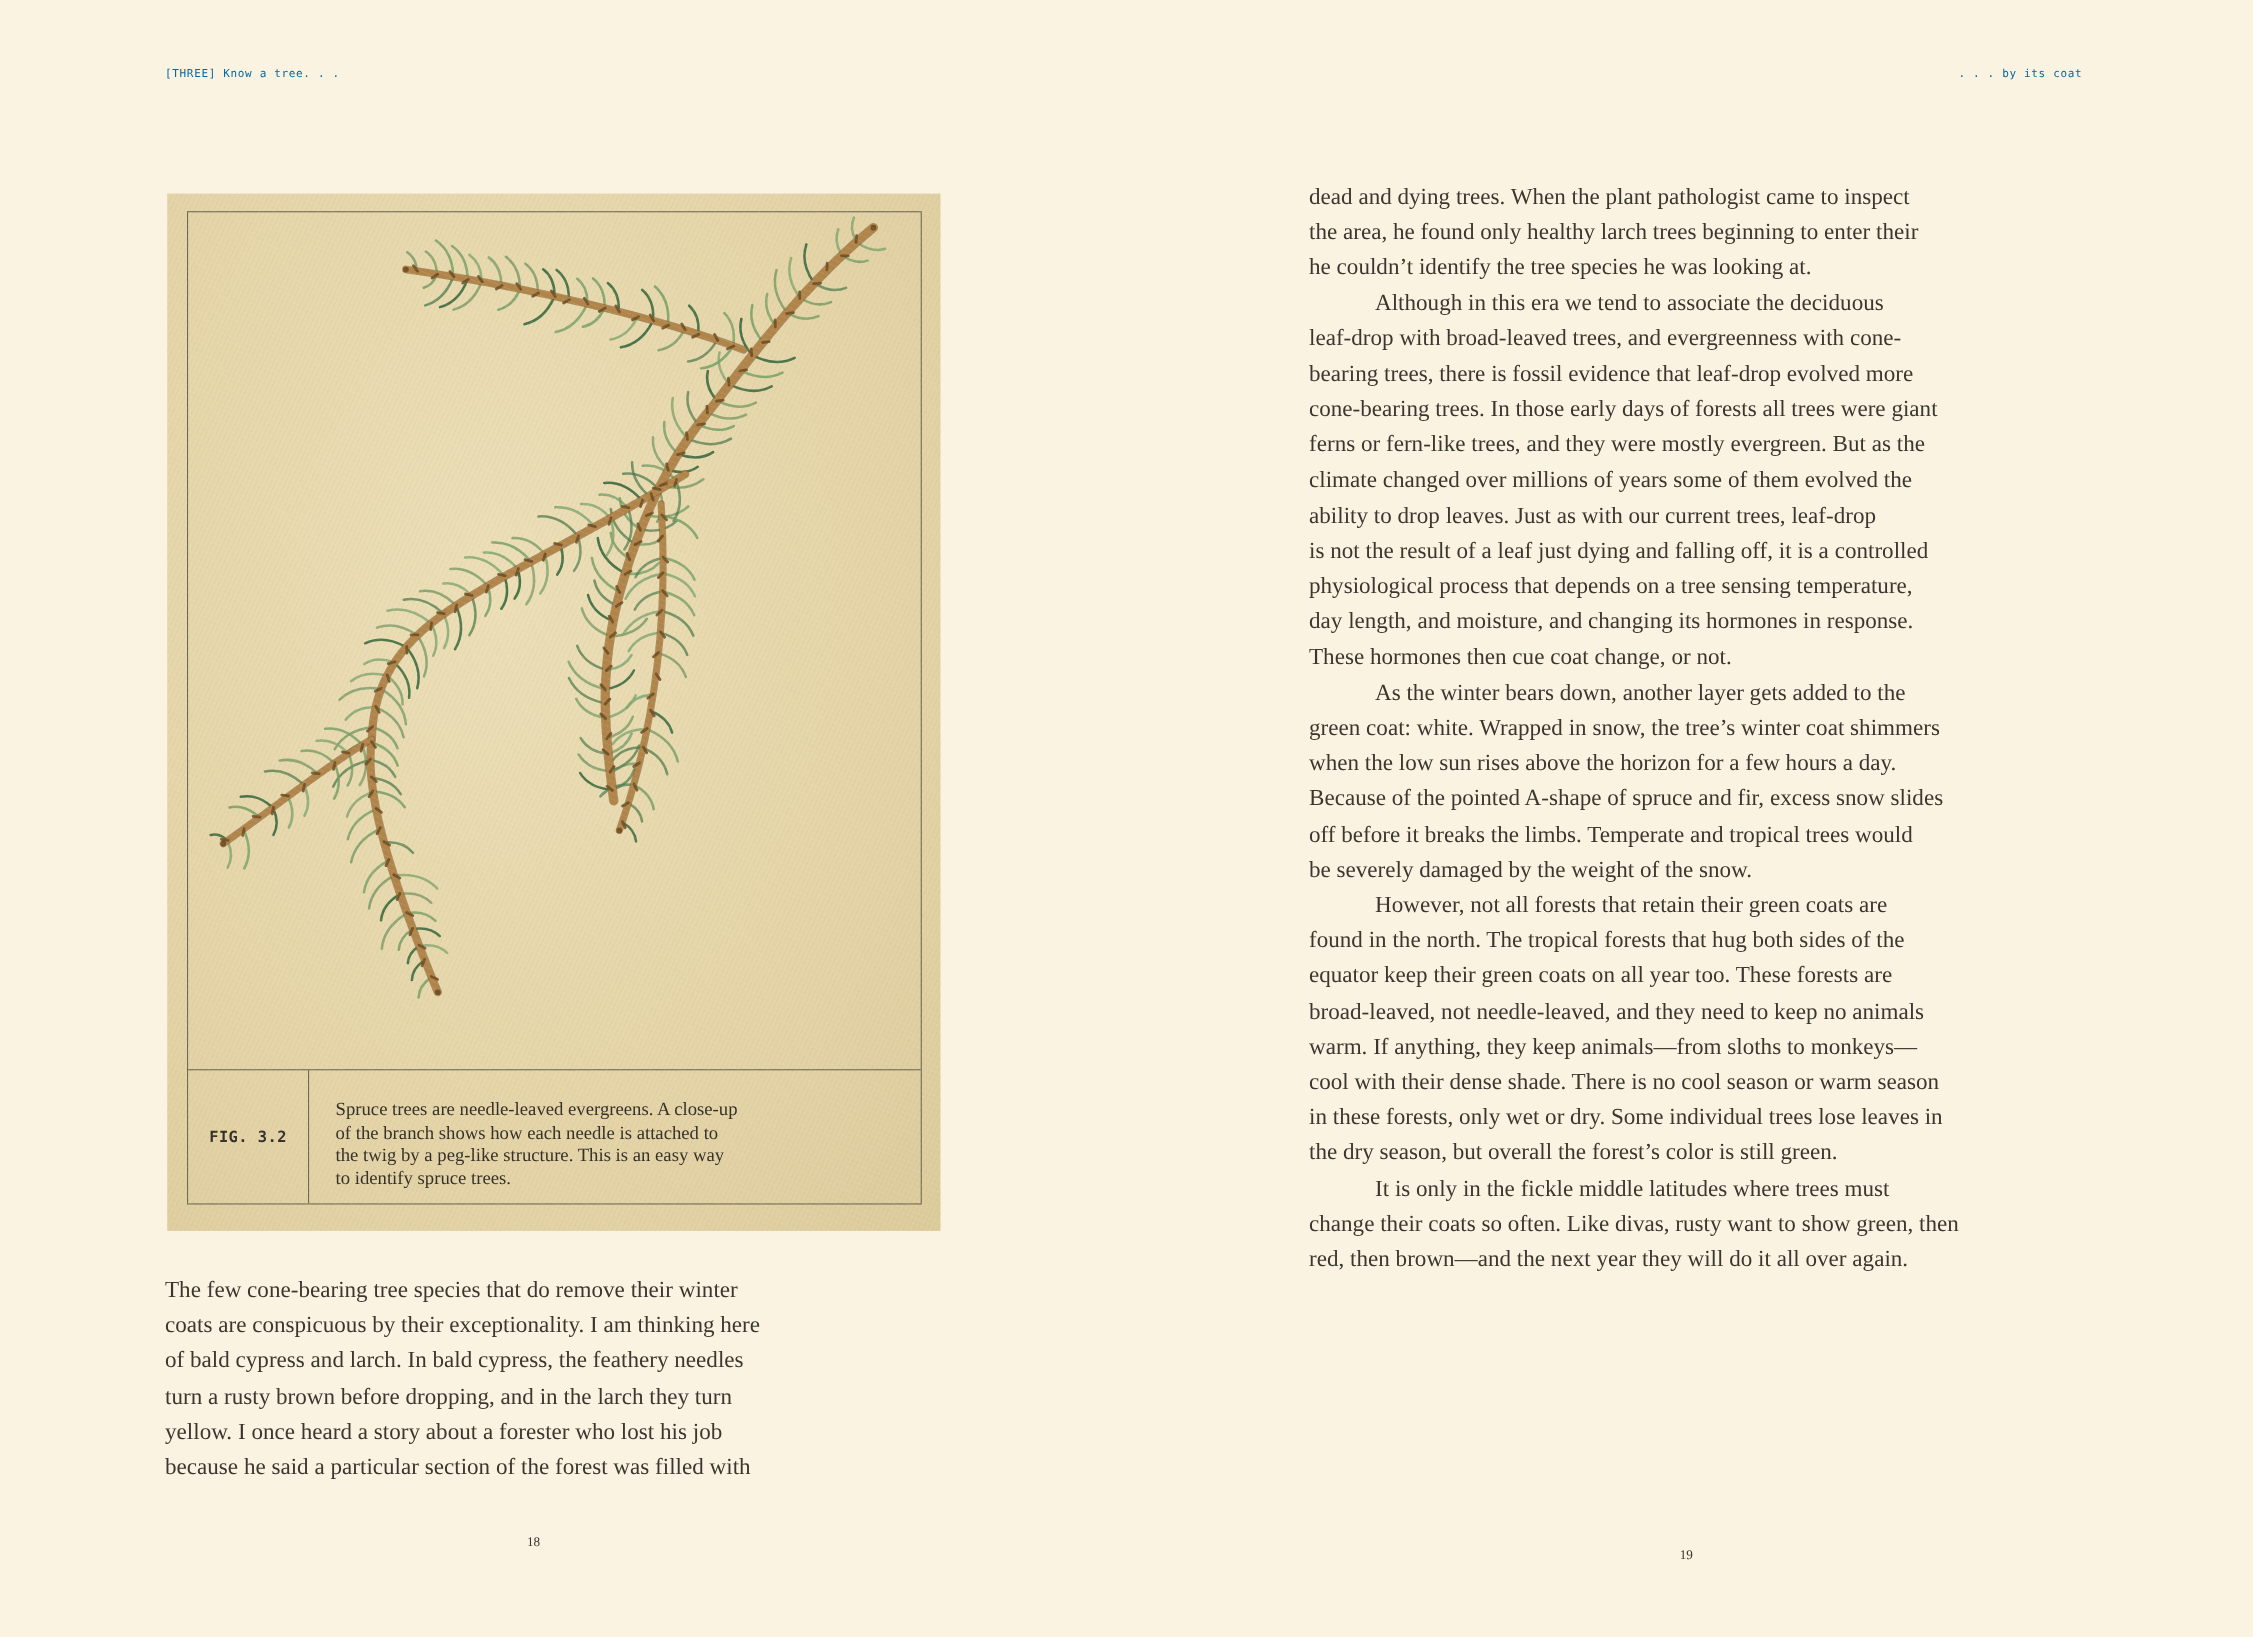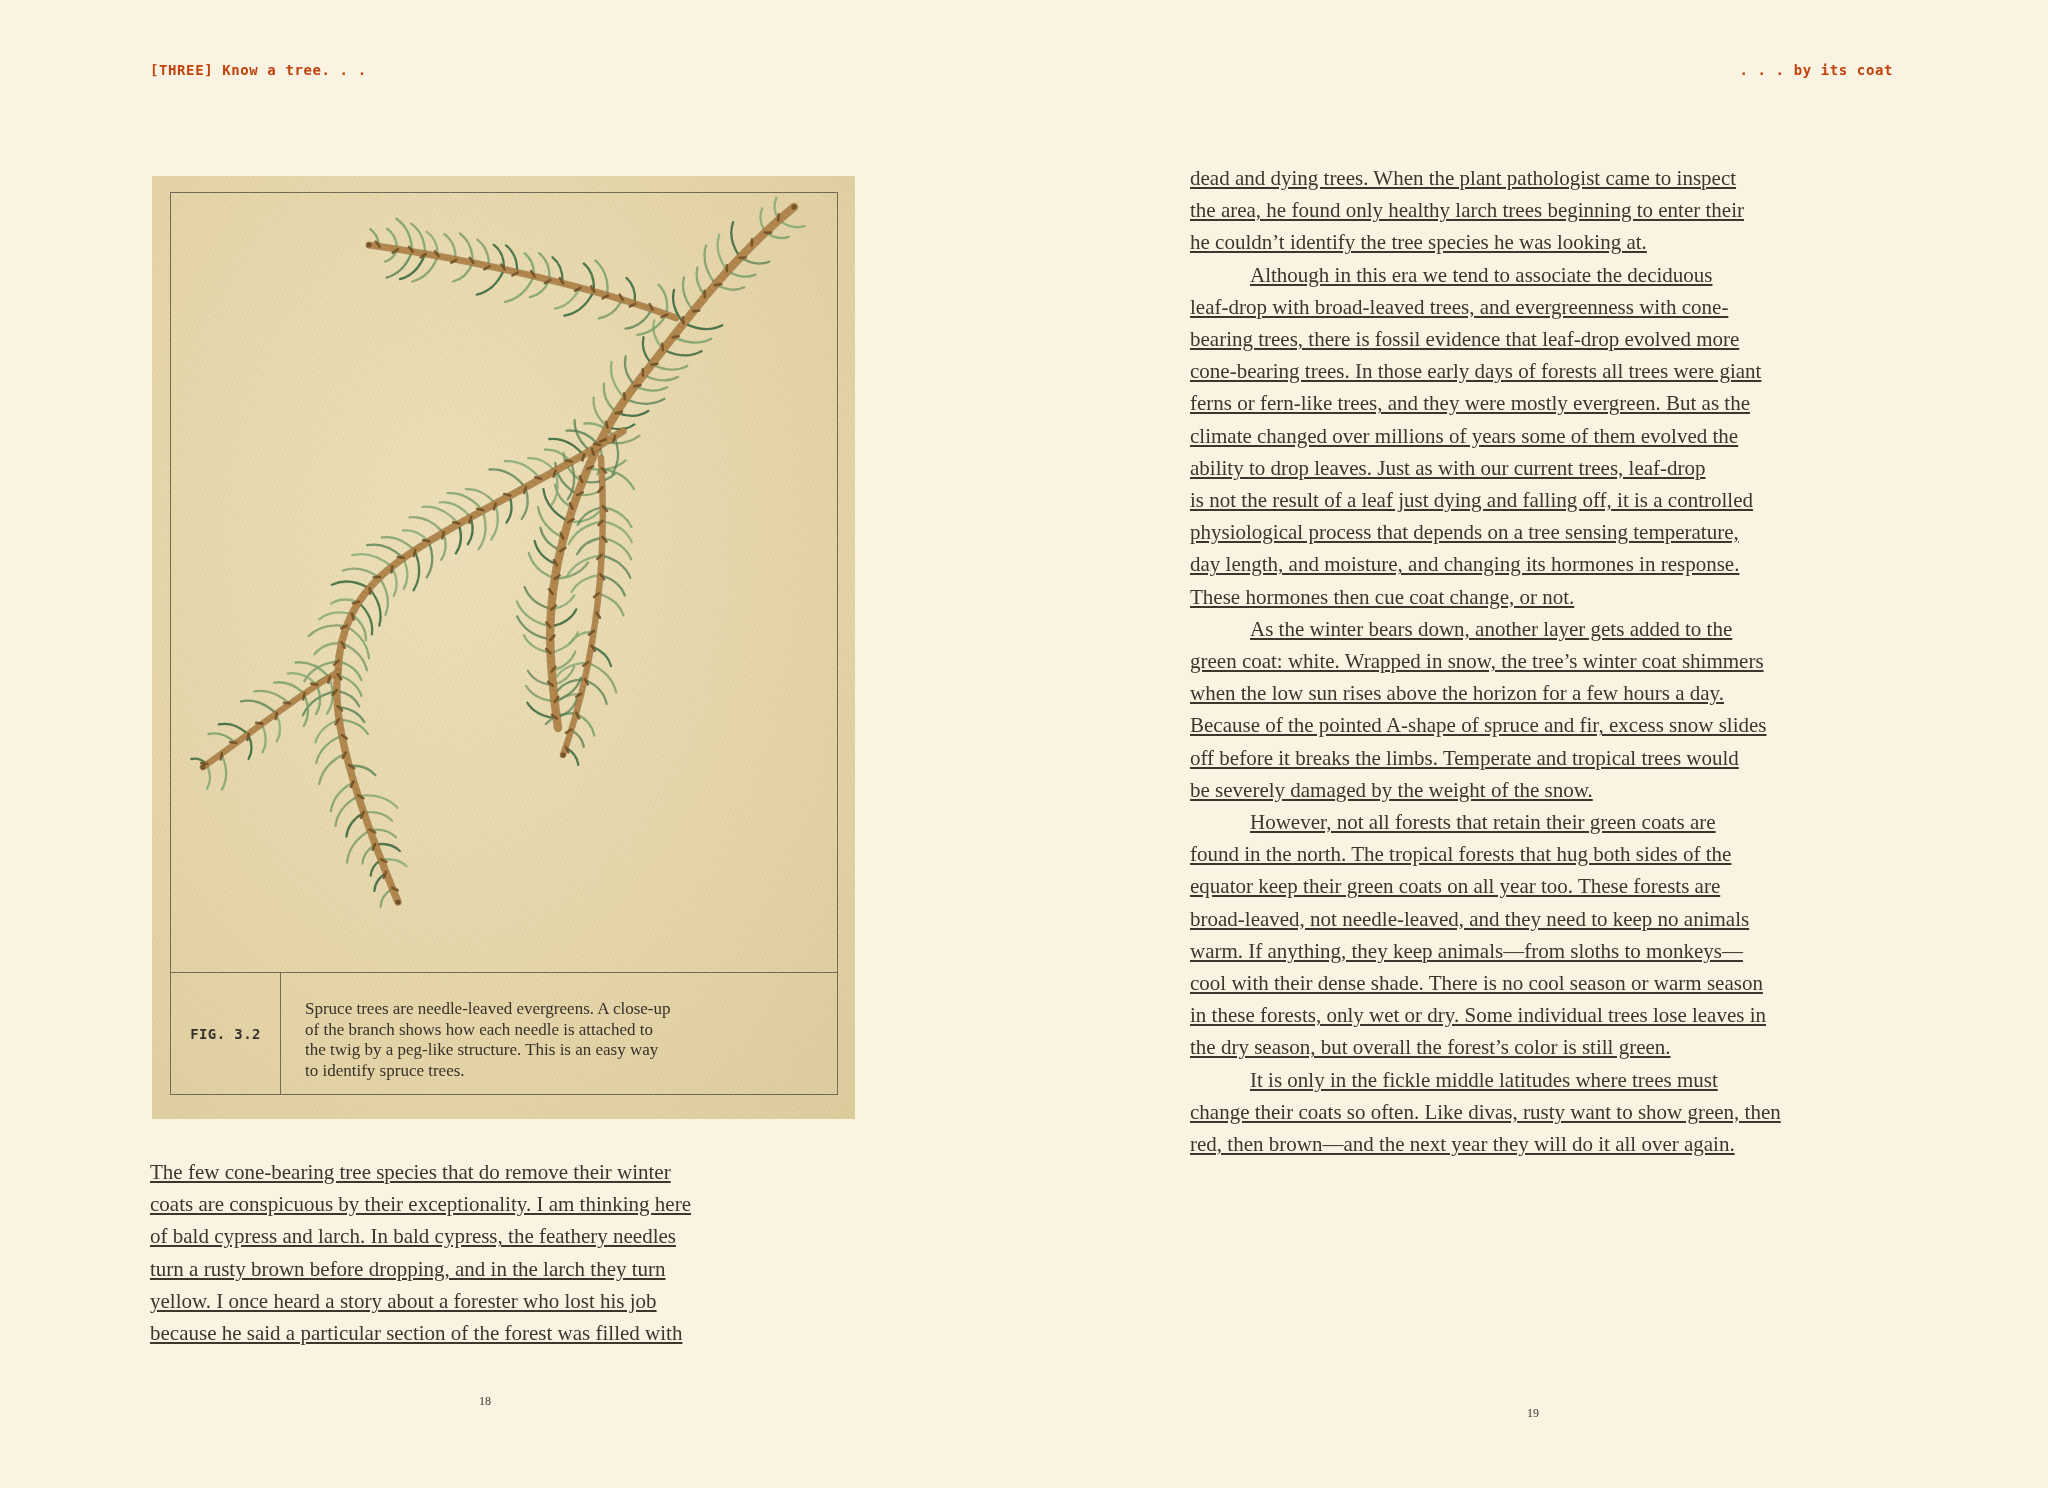--- a/index.html
+++ b/index.html
@@ -19,24 +19,24 @@
     position:relative;
     background:var(--page_bg);
     font-family:"Liberation Serif","DejaVu Serif",serif;
     color:var(--ink);
     overflow:hidden;
   }
   .running-head{
     position:absolute;
     top:62px;
     font-family:"DejaVu Sans Mono","Liberation Mono",monospace;
-    font-size:14px;
-    font-weight:700;
+    font-size:10px;
+    font-weight:400;
     letter-spacing:.6px;
-    color:#c2410c;
+    color:#0369a1;
     white-space:nowrap;
   }
   .running-head.left{left:150px;}
   .running-head.right{right:155px;text-align:right;}
 
   
   .plate{
     position:absolute;
     left:152px;top:176px;width:703px;height:943px;
     background:radial-gradient(ellipse at 42% 38%,var(--plate_bg_light) 0%,var(--plate_bg) 55%,var(--plate_bg_dark) 100%);
@@ -75,21 +75,20 @@
     font-size:17px;line-height:20.6px;
     color:#332f28;white-space:nowrap;
   }
 
   
   .bodytext .bl{
     font-size:21px;
     line-height:32.2px;
     white-space:nowrap;
     color:var(--ink);
-    text-decoration:underline;
   }
   .bodytext .bl.indent{padding-left:60px;}
   .bodytext-left{position:absolute;left:150px;top:1156px;width:670px;}
   .bodytext-right{position:absolute;left:1190px;top:162px;width:710px;}
 
   .pagenum{
     position:absolute;top:1394px;
     font-size:12px;color:#3b372f;
     text-align:center;
   }

